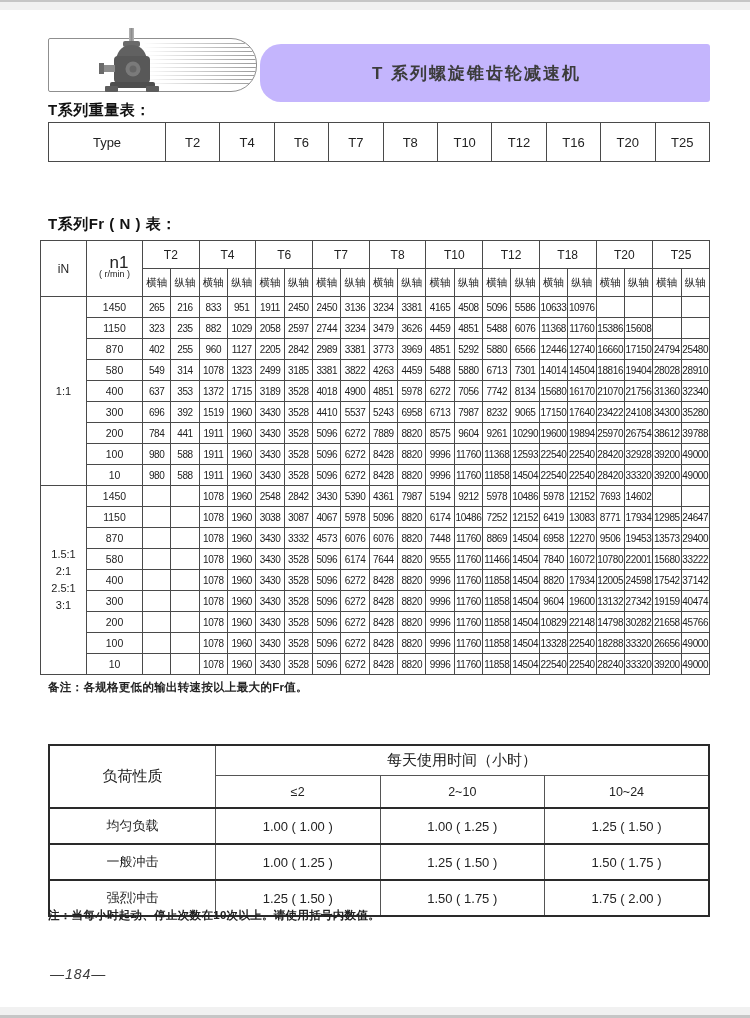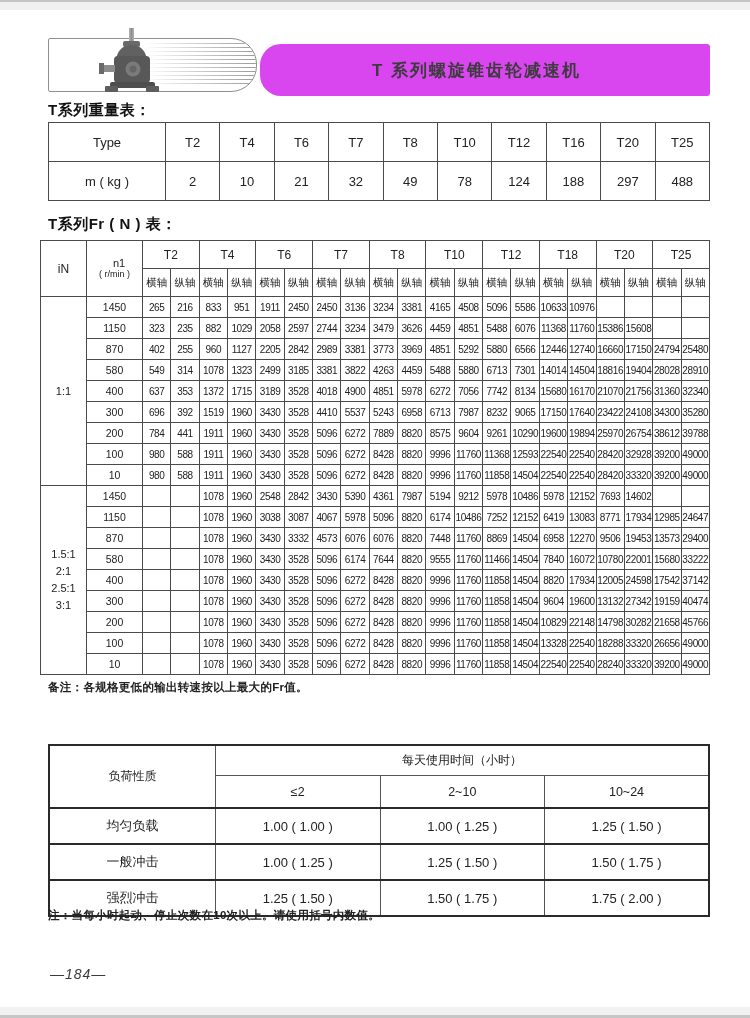--- a/index.html
+++ b/index.html
@@ -18,22 +18,22 @@
     border:1px solid #8f8f8f; border-radius:2px 26px 26px 2px; overflow:hidden;
   }
   .hairlines {
     position:absolute; right:0; top:4px; bottom:4px; width:125px;
     background:
       linear-gradient(to left, rgba(255,255,255,0) 0%, #ffffff 90%),
       repeating-linear-gradient(to bottom, #9a9a9a 0 1px, transparent 1px 4px);
   }
   .gear-wrap { position:absolute; left:44px; top:-8px; width:80px; height:70px; }
   .banner-band {
-    position:absolute; left:212px; right:0; top:8px; height:52px;
-    background:#d946ef; border-radius:21px 3px 3px 21px;
+    position:absolute; left:212px; right:0; top:8px; height:58px;
+    background:#c4b5fd; border-radius:21px 3px 3px 21px;
     display:flex; align-items:center;
   }
   .banner-band span {
     padding-left:112px; font-size:17px; font-weight:bold; color:#3c3c3c; letter-spacing:2px;
   }
 
   
   .sec-title { position:absolute; left:48px; font-size:15px; font-weight:bold; color:#111; letter-spacing:0.5px; }
   .note { position:absolute; left:48px; font-size:11.5px; font-weight:600; color:#222; letter-spacing:0.3px; }
 
@@ -43,31 +43,31 @@
   .wtable td { border:1px solid #4a4a4a; text-align:center; height:36px; font-size:13px; color:#222;margin-top:9px; }
   .wtable .wlabel { width:114px; }
 
   
   .frtable { position:absolute; left:40px; top:240px; width:670px; border:1.5px solid #3d3d3d; }
   .frtable th, .frtable td { border:1px solid #4a4a4a; text-align:center; font-weight:normal; color:#222; overflow:hidden; }
   .frtable thead th { font-size:12px; height:25px; }
   .frtable thead .axis th { font-size:10.5px; }
   .frtable .incol { width:46px; font-size:12px; }
   .frtable .n1col { width:56px; }
-  .frtable .n1col .l1 { font-size:11px; line-height:12px;margin-left:9px; }
+  .frtable .n1col .l1 { font-size:17px; line-height:12px;margin-left:9px; }
   .frtable .n1col .l2 { font-size:9px; line-height:11px; }
   .frtable tbody td { height:20px; font-size:10px; letter-spacing:-0.4px; padding:0; }
   .frtable tbody td.n1cell { font-size:10.5px; letter-spacing:0; }
   .frtable tbody td.incell { font-size:11px; letter-spacing:0; }
   .frtable tbody td.incell div { line-height:17px; }
 
   
   .ftable { position:absolute; left:48px; top:744px; width:662px; border:2px solid #2a2a2a; }
   .ftable td { border:1px solid #555; text-align:center; color:#222; }
-  .ftable .fh1 td { height:27px; font-size:12px; }
+  .ftable .fh1 td { height:27px; font-size:15px; }
   .ftable .fh2 td { height:29px; font-size:12.5px; }
   .ftable .fdata td { height:32px; font-size:13px; border-top:2px solid #2a2a2a; }
   .ftable .fload { width:163px; font-size:12.5px; }
 
   .footer-page { position:absolute; left:50px; top:966px; font-size:14px; color:#3a3a3a; letter-spacing:1px;font-style:italic; }
 </style>
 </head>
 <body>
 
 <div class="page">
@@ -108,33 +108,20 @@
           <td>T4</td>
           <td>T6</td>
           <td>T7</td>
           <td>T8</td>
           <td>T10</td>
           <td>T12</td>
           <td>T16</td>
           <td>T20</td>
           <td>T25</td>
         </tr>
-      <tr id="wmass-row">
-        <td class="wlabel">m ( kg )</td>
-      <td>2</td>
-          <td>10</td>
-          <td>21</td>
-          <td>32</td>
-          <td>49</td>
-          <td>78</td>
-          <td>124</td>
-          <td>188</td>
-          <td>297</td>
-          <td>488</td>
-        </tr>
     </tbody>
   </table>
 
   <div class="sec-title" style="top:215px;">T系列Fr ( N ) 表：</div>
   <table class="frtable">
     <colgroup id="fr-cols">
         <col style="width: 46px;">
         <col style="width: 56px;">
         <col>
         <col>

